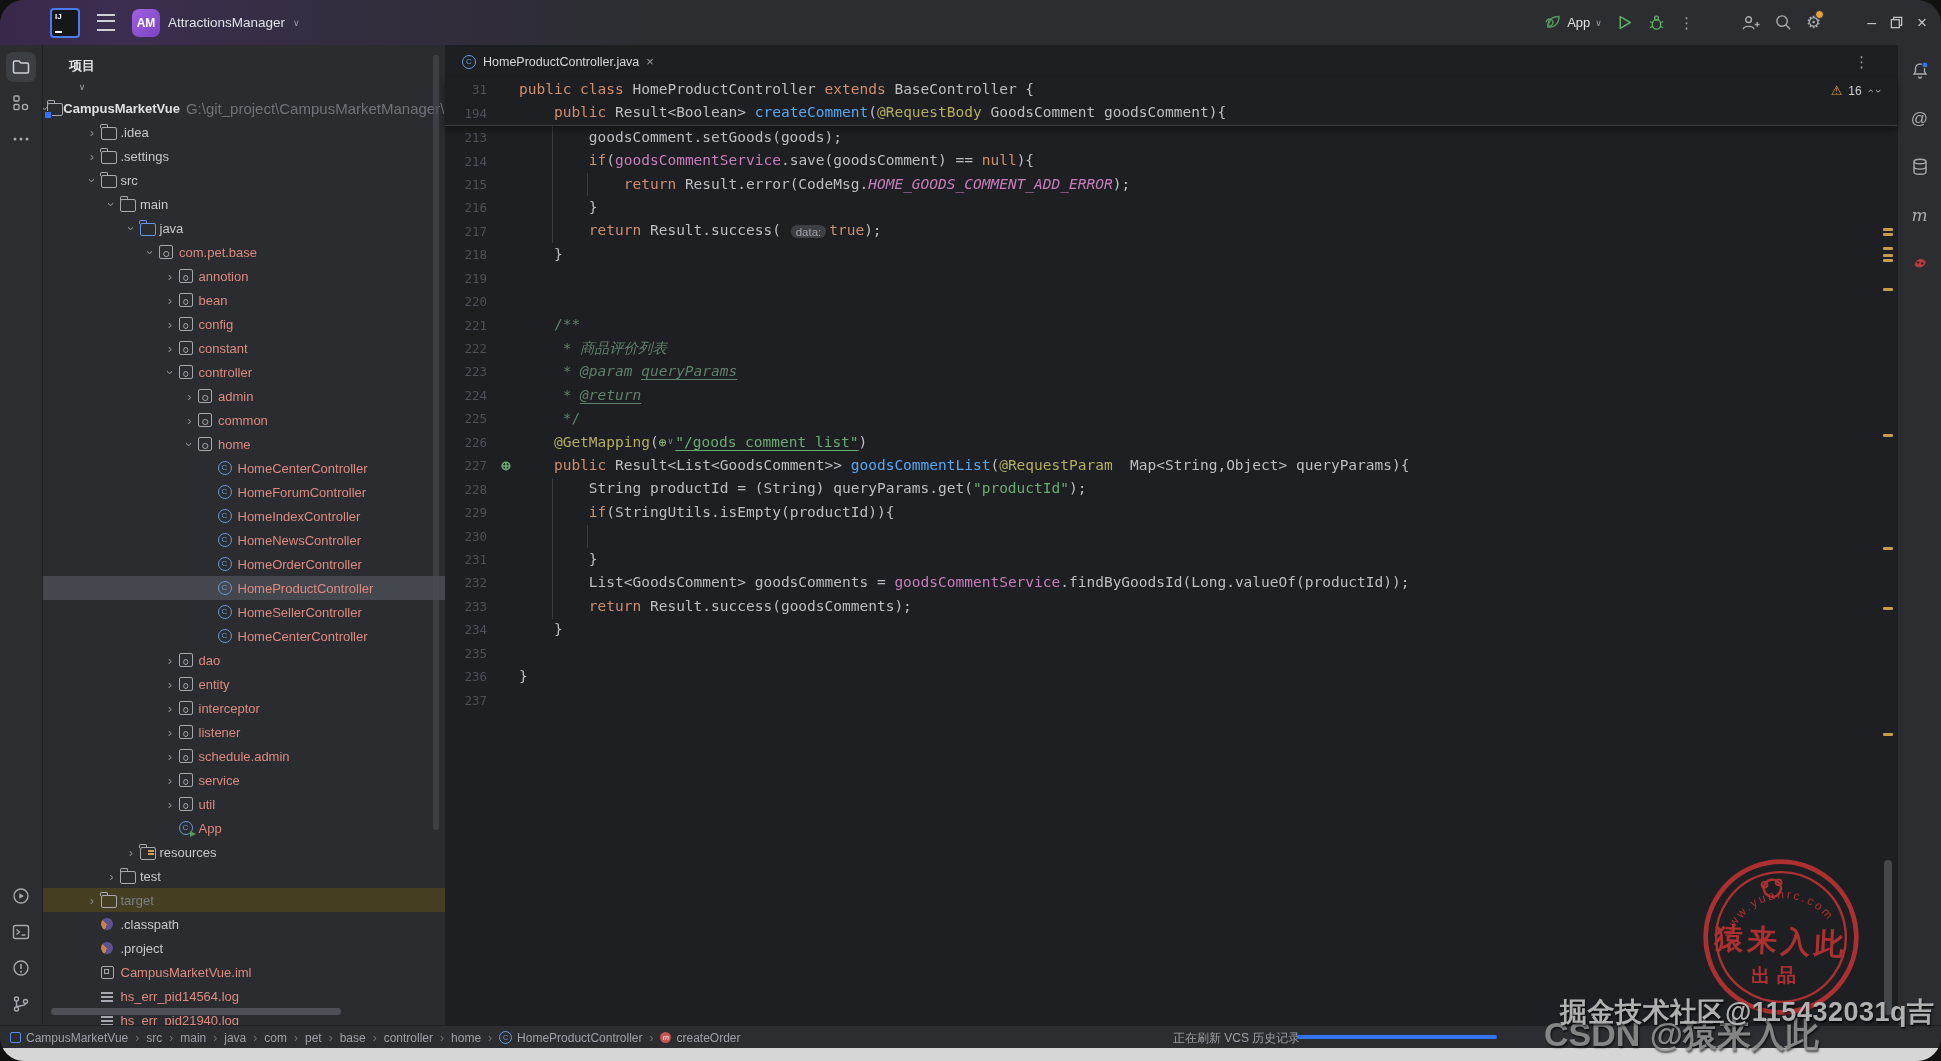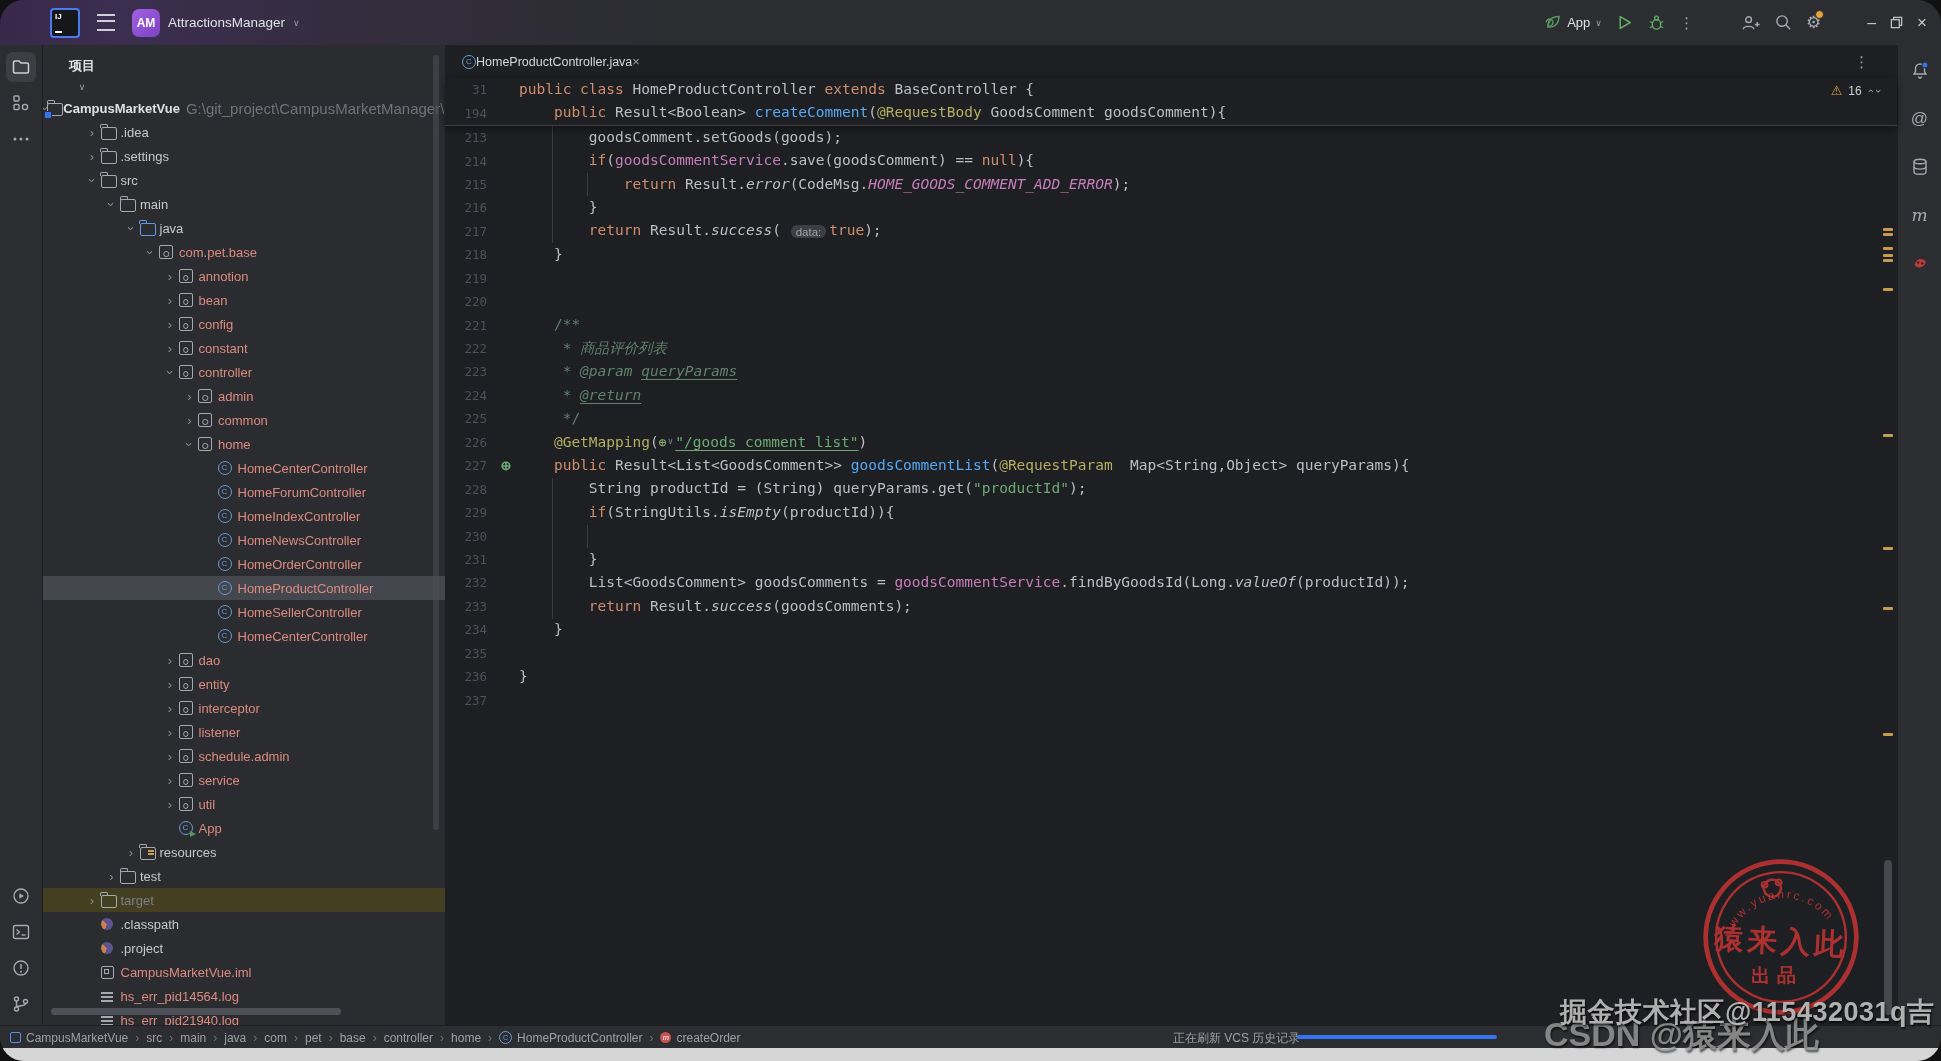--- a/index.html
+++ b/index.html
@@ -68,39 +68,39 @@
     border-left:6px solid #57965c;border-top:3.5px solid transparent;border-bottom:3.5px solid transparent;}
   .i-file-config{width:12px;height:12px;border-radius:50%;background:conic-gradient(from 200deg,#c9824c 0 110deg,#5d548f 110deg 360deg);}
   .i-file-mod{width:11px;height:11px;border:1.4px solid #a6a9af;border-radius:2px;position:relative;}
   .i-file-mod::after{content:"";position:absolute;left:2.5px;top:2.5px;width:3px;height:3px;border:1px solid #a6a9af;}
   .i-file-log{width:12px;height:1.6px;background:#a6a9af;box-shadow:0 4px 0 #a6a9af,0 8px 0 #a6a9af;margin-top:-6px;}
   .pvscroll{position:absolute;right:6px;top:10px;width:6px;height:775px;background:#4a4d52;border-radius:3px;opacity:.6;cursor:pointer;}
   .phscroll{position:absolute;left:8px;top:963px;width:290px;height:7px;background:#54575d;border-radius:4px;opacity:.85;cursor:pointer;}
   
   .editor{position:absolute;left:445px;top:45px;width:1452px;height:980px;background:#1e1f22;}
   .tabbar{height:33px;display:flex;align-items:center;position:relative;}
-  .tab{margin-left:7px;height:40px;display:flex;align-items:center;padding:0 10px;position:relative;cursor:pointer;}
+  .tab{margin-left:7px;height:40px;display:flex;align-items:center;gap:7px;padding:0 10px;position:relative;cursor:pointer;}
   .tab::after{content:"";position:absolute;left:0;right:0;bottom:0;height:3px;background:#3574f0;border-radius:2px 2px 0 0;}
   .tab-label{color:#d5d7dd;font-size:12.5px;}
   .tab-close{color:#9da0a6;font-size:13px;cursor:pointer;}
   .tab-kebab{position:absolute;right:28px;color:#9da0a6;font-size:15px;cursor:pointer;}
   .ln{display:flex;height:23.45px;align-items:center;}
   .num{width:42px;text-align:right;padding-right:6px;color:#4d5159;font:12.5px "DejaVu Sans Mono",monospace;flex:none;cursor:pointer;}
   .gut{width:26px;flex:none;text-align:center;}
   .gut.map{color:#6aab73;font-weight:bold;font-size:13px;}
   .codetext{font:14.5px/23.45px "DejaVu Sans Mono",monospace;white-space:pre;}
   #sticky{border-bottom:1px solid #3b3e43;box-shadow:0 3px 7px rgba(0,0,0,.4);position:relative;z-index:3;background:#1e1f22;}
   #lines{position:relative;}
   .tk-k{color:#cf8e6d;} .tk-p{color:#bcbec4;} .tk-d{color:#56a8f5;}
   .tk-f{color:#c77dbb;} .tk-fi{color:#c77dbb;font-style:italic;}
   .tk-s{color:#6aab73;} .tk-su{color:#6aab73;text-decoration:underline;text-underline-offset:3px;}
   .tk-a{color:#b3ae60;}
   .tk-c{color:#5f826b;} .tk-ci{color:#5f826b;font-style:italic;}
   .tk-cu{color:#5f826b;font-style:italic;text-decoration:underline;text-underline-offset:3px;border-bottom:1px dashed #b3ae60;}
-  .tk-it{color:#bcbec4;font-style:italic;}
+  .tk-it{color:#bcbec4;}
   .tk-hint{background:#3c3f44;color:#9da0a6;border-radius:6px;padding:0.5px 5px;font-family:"Liberation Sans",sans-serif;font-size:11.5px;margin:0 3px 10px 1px;text-align:right;}
   .tk-globe{color:#8fb573;font-size:13.5px;}
   .tk-gchev{color:#7f838a;font-size:9px;vertical-align:3px;margin:0 2px 0 1px;}
   .guide{position:absolute;width:1px;background:#393b40;}
   .inspect{position:absolute;top:38px;right:16px;display:flex;align-items:center;gap:6px;cursor:pointer;z-index:4;}
   .warn-tri{color:#d9a343;font-size:13px;}
   .warn-count{color:#ced0d6;font-size:12px;}
   .w-chev{color:#9da0a6;font-size:11px;display:inline-block;}
   .w-up{transform:rotate(-90deg);} .w-dn{transform:rotate(90deg);}
   .ed-thumb{position:absolute;right:5px;top:815px;width:8px;height:155px;background:#4f5258;border-radius:4px;opacity:.8;cursor:pointer;}

